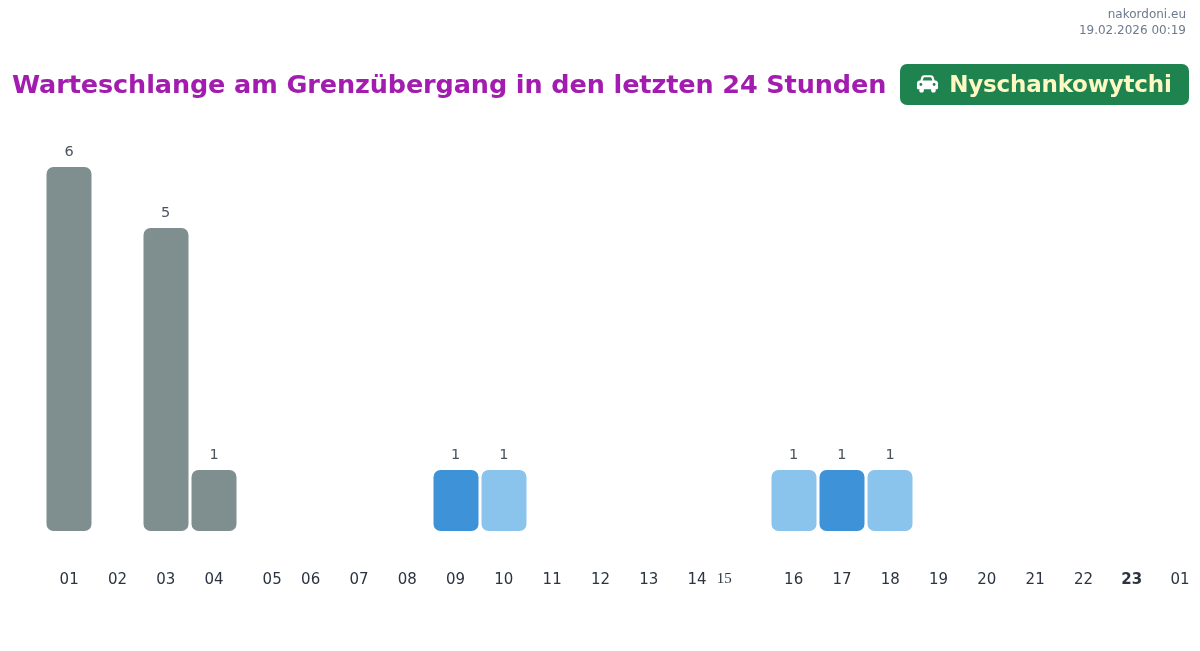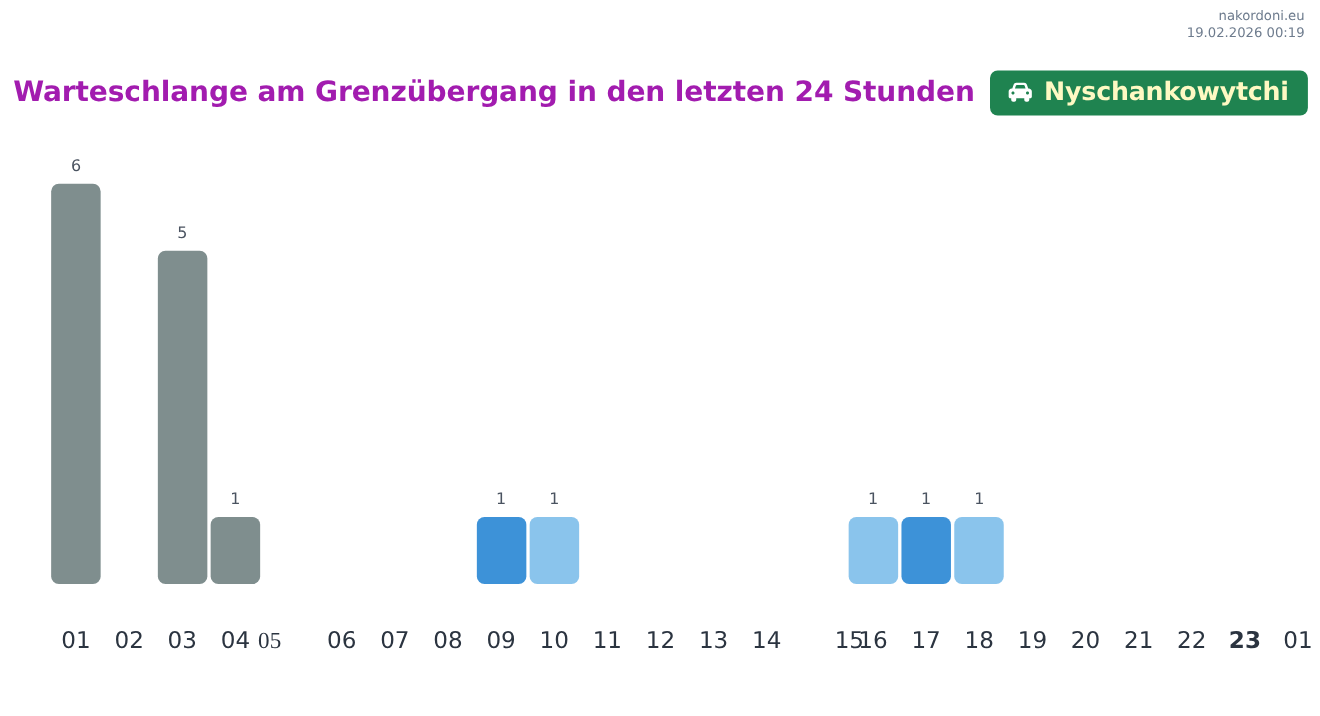--- a/index.html
+++ b/index.html
@@ -98,21 +98,21 @@
     transform: translateX(-50%);
     font-size: 14.5px;
     color: #4a5360;
     white-space: nowrap;
   }
   .tick-label {
     position: absolute;
     top: 570px;
     left: 50%;
     transform: translateX(-50%);
-    font-size: 21px;
+    font-size: 15px;
     color: #2b3440;
     white-space: nowrap;
   }
 </style>
 </head>
 <body>
 
 <div class="watermark">
   <span class="wm-site">nakordoni.eu</span>
   <span class="wm-time">19.02.2026 00:19</span>
@@ -140,21 +140,21 @@
     <div class="bar-col" style="left: 141.6px;">
       <div class="bar" style="height: 303.333px; top: 227.667px; background: rgb(127, 142, 142);"></div>
       <div class="bar-value" style="top: 203.667px;">5</div>
       <div class="tick-label">03</div>
     </div>
     <div class="bar-col" style="left: 189.9px;">
       <div class="bar" style="height: 60.6667px; top: 470.333px; background: rgb(127, 142, 142);"></div>
       <div class="bar-value" style="top: 446.333px;">1</div>
       <div class="tick-label">04</div>
     </div>
-    <div class="bar-col" style="left: 221px; font-family: Liberation Serif, serif;">
+    <div class="bar-col" style="left: 248px;">
       <div class="tick-label">05</div>
     </div>
     <div class="bar-col" style="left: 286.5px;">
       <div class="tick-label">06</div>
     </div>
     <div class="bar-col" style="left: 334.8px;">
       <div class="tick-label">07</div>
     </div>
     <div class="bar-col" style="left: 383.1px;">
       <div class="tick-label">08</div>
@@ -174,21 +174,21 @@
     </div>
     <div class="bar-col" style="left: 576.3px;">
       <div class="tick-label">12</div>
     </div>
     <div class="bar-col" style="left: 624.6px;">
       <div class="tick-label">13</div>
     </div>
     <div class="bar-col" style="left: 672.9px; margin-top: 32px;">
       <div class="tick-label">14</div>
     </div>
-    <div class="bar-col" style="left: 748px;">
+    <div class="bar-col" style="left: 700px; font-family: Liberation Serif, serif;">
       <div class="tick-label">15</div>
     </div>
     <div class="bar-col" style="left: 769.5px;">
       <div class="bar" style="height: 60.6667px; top: 470.333px; background: rgb(138, 196, 236);"></div>
       <div class="bar-value" style="top: 446.333px;">1</div>
       <div class="tick-label">16</div>
     </div>
     <div class="bar-col" style="left: 817.8px;">
       <div class="bar" style="height: 60.6667px; top: 470.333px; background: rgb(61, 146, 216);"></div>
       <div class="bar-value" style="top: 446.333px;">1</div>

